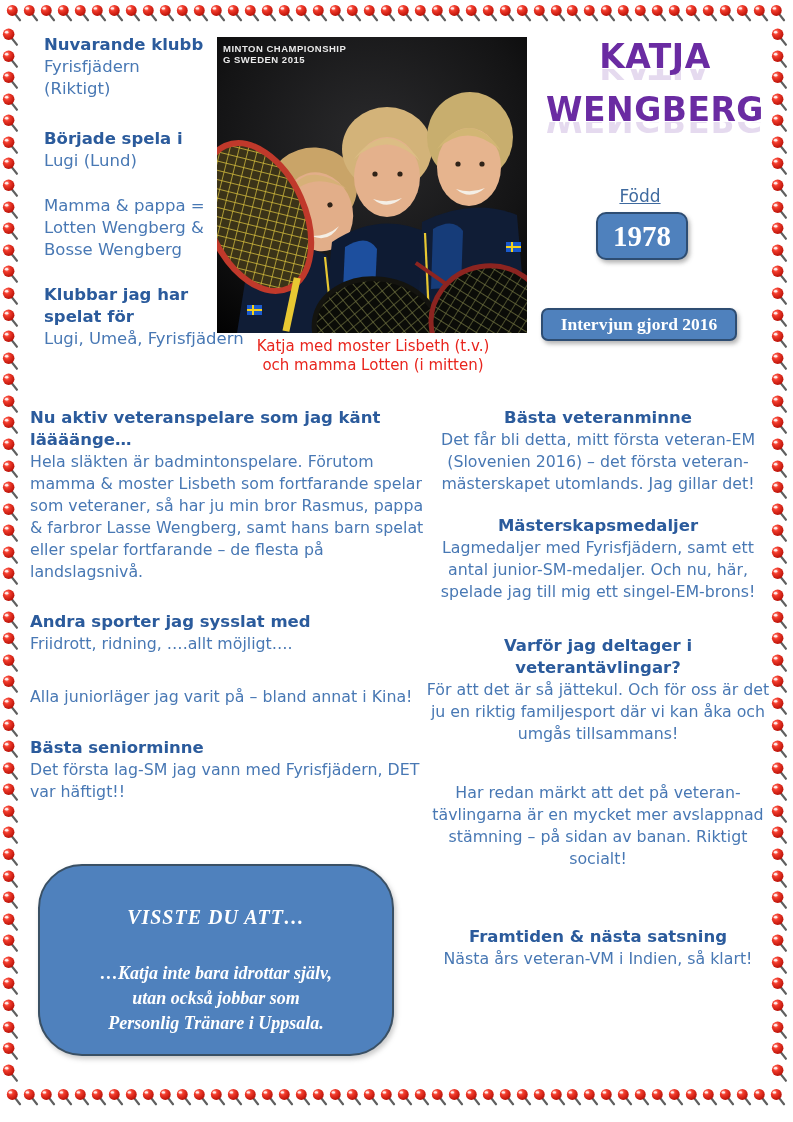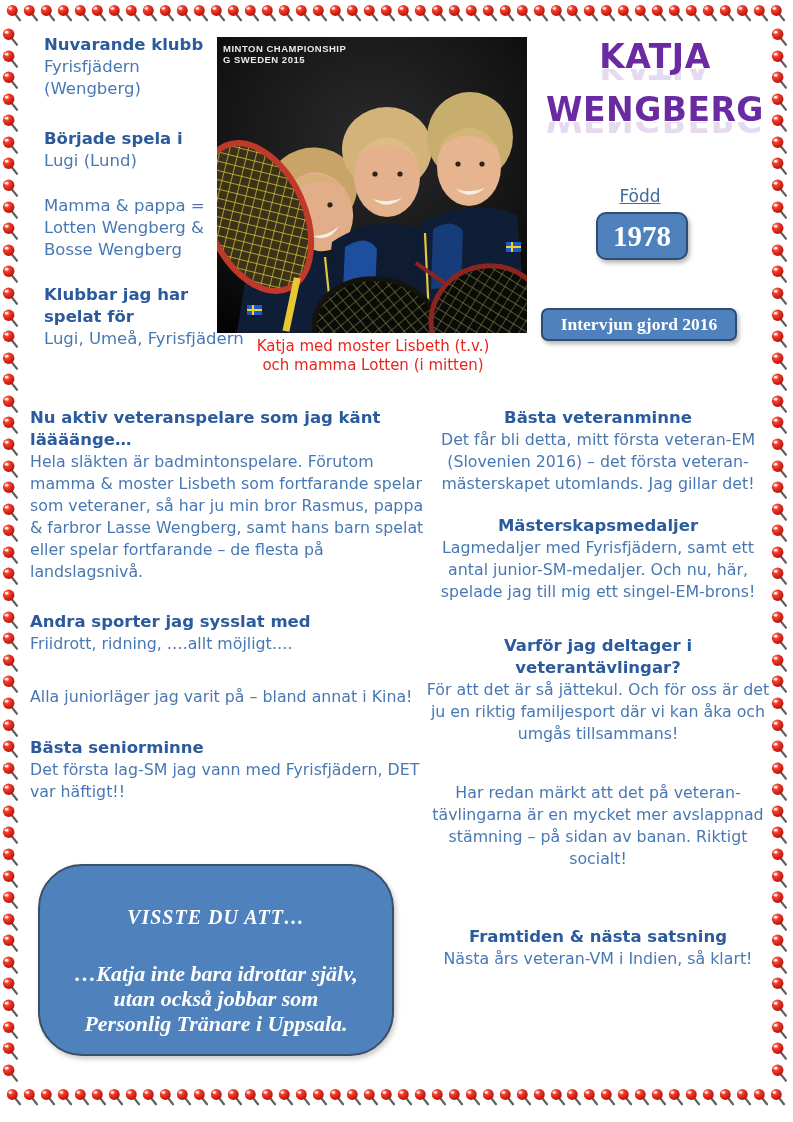--- a/index.html
+++ b/index.html
@@ -60,21 +60,21 @@
   .mb-g{margin-bottom:56px;}
   
   .dyk-box{
     position:absolute;left:38px;top:864px;width:352px;height:188px;
     background:#4f81bd;border:2px solid #3a5064;border-radius:44px;
     color:#ffffff;text-align:center;
     font-family:"Liberation Serif","DejaVu Serif",serif;font-style:italic;font-weight:bold;
     box-shadow:2px 3px 5px rgba(120,120,120,0.4);
   }
   .dyk-title{margin-top:40px;font-size:20px;letter-spacing:1px;}
-  .dyk-body{margin-top:32px;font-size:22px;line-height:25px;}
+  .dyk-body{margin-top:32px;font-size:18px;line-height:25px;}
 </style>
 </head>
 <body>
 
 <div class="page">
 
   <svg width="0" height="0" style="position:absolute" aria-hidden="true">
     <defs>
       <radialGradient id="pinball" cx="35%" cy="30%" r="75%">
         <stop offset="0%" stop-color="#ffa39a"></stop>
@@ -665,21 +665,21 @@
       </svg>
       <svg class="pin" viewBox="0 0 20 20">
         <use href="#pinshape"></use>
       </svg>
     </div>
 
   <div class="sidebar">
     <div class="side-sec">
       <div class="side-head">Nuvarande klubb</div>
       <div class="side-line">Fyrisfjädern</div>
-      <div class="side-line">(Wengberg)</div>
+      <div class="side-line">(Riktigt)</div>
     </div>
     <div class="side-sec" style="margin-top:28px;">
       <div class="side-head">Började spela i</div>
       <div class="side-line">Lugi (Lund)</div>
     </div>
     <div class="side-sec" style="margin-top:20px;">
       <div class="side-line">Mamma &amp; pappa =</div>
       <div class="side-line">Lotten Wengberg &amp;</div>
       <div class="side-line">Bosse Wengberg</div>
     </div>

